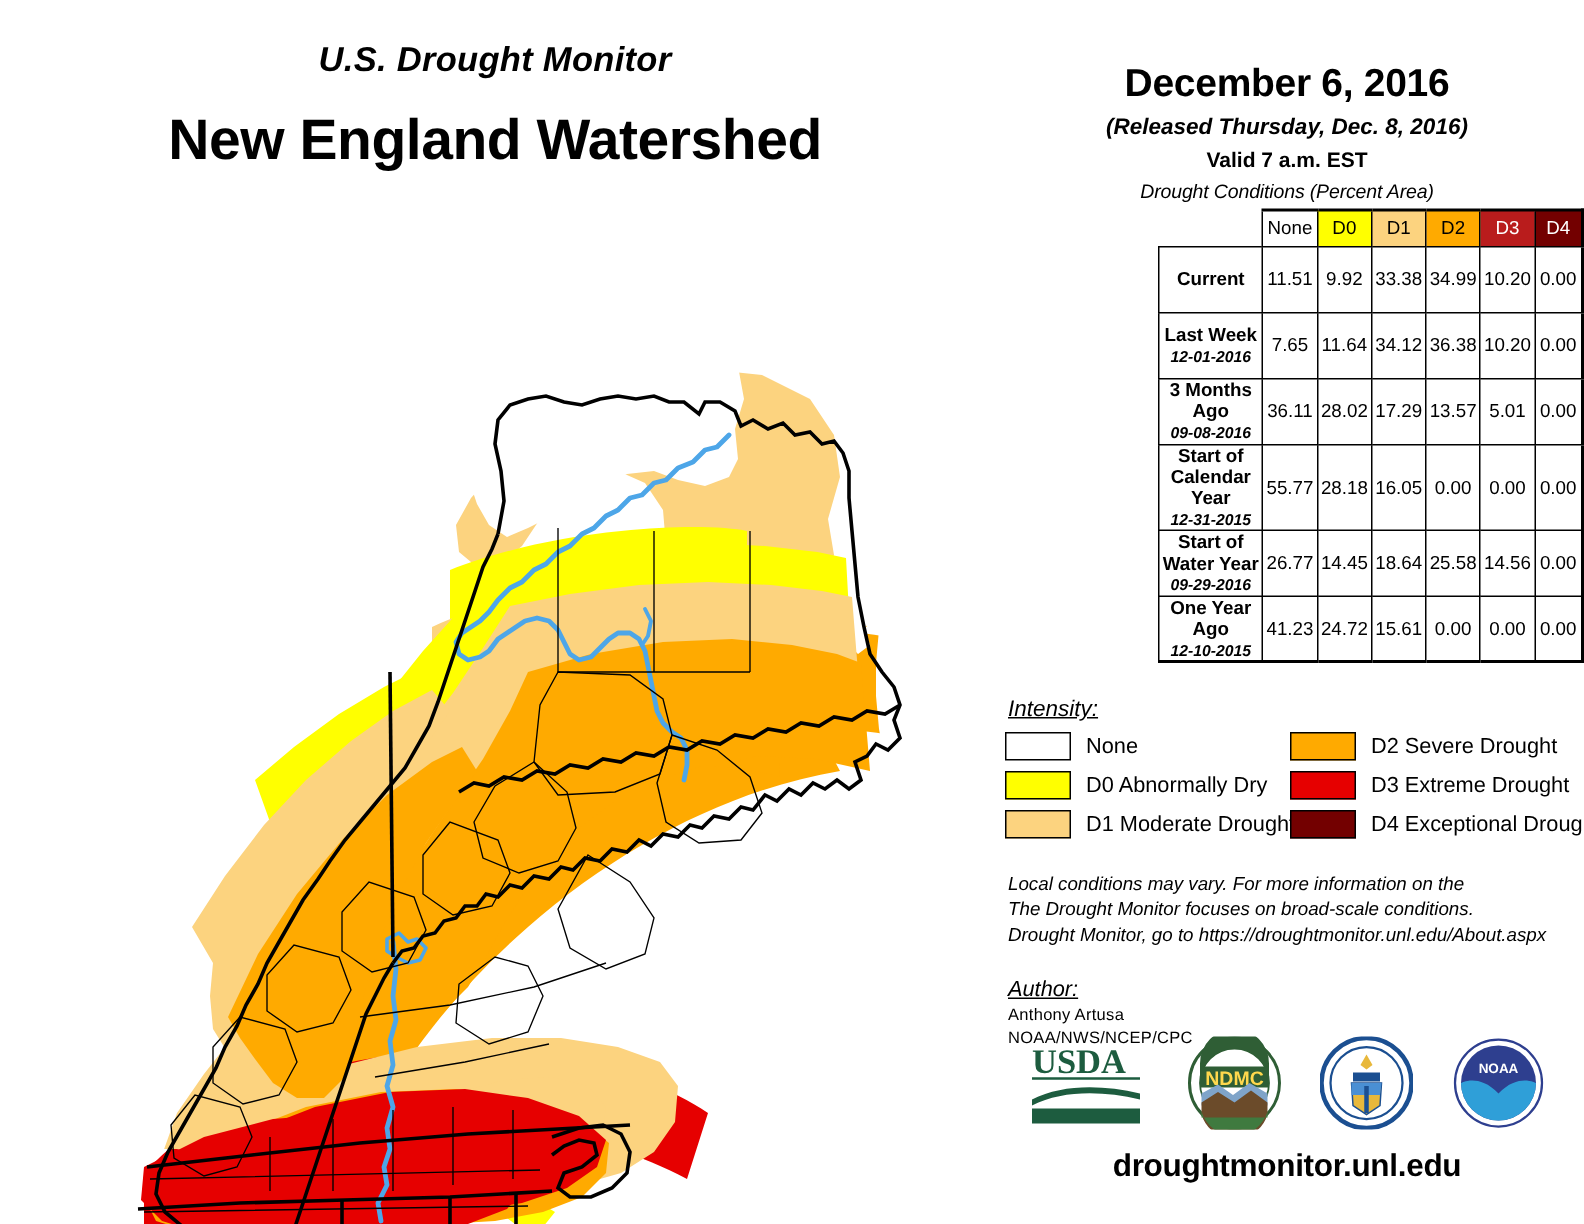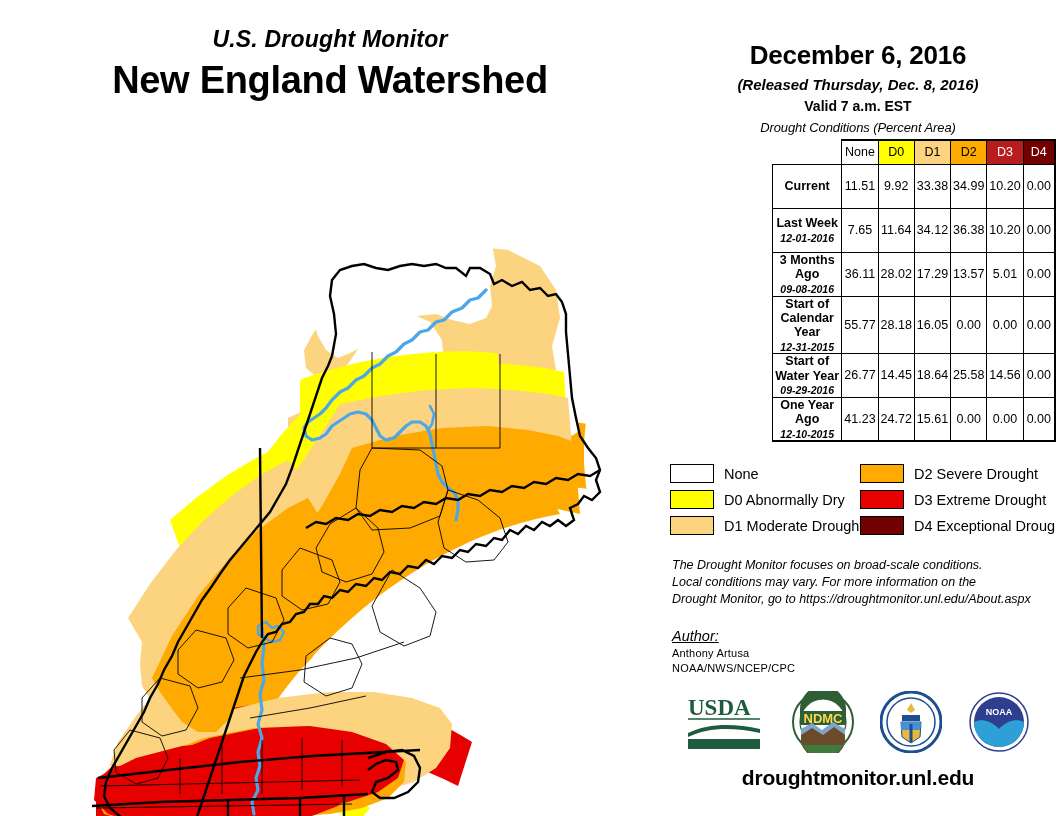--- a/index.html
+++ b/index.html
@@ -4,21 +4,21 @@
 <style>
   html,body{margin:0;padding:0;background:#fff;}
   body{width:1056px;height:816px;overflow:hidden;
        font-family:"Liberation Sans","DejaVu Sans",sans-serif;color:#000;}
   .page{position:relative;width:1056px;height:816px;background:#fff;}
 
   
   .left{position:absolute;left:0;top:0;width:660px;height:816px;}
   .hdr{text-align:center;padding-top:26px;}
   .hdr .sup{font-size:23px;font-weight:bold;font-style:italic;letter-spacing:.2px;}
-  .hdr .main{font-size:38px;font-weight:bold;margin-top:6px;letter-spacing:-.3px;}
+  .hdr .main{font-size:38px;font-weight:bold;margin-top:20px;letter-spacing:-.3px;}
 
   .mapwrap{position:absolute;left:0;top:118px;width:660px;height:698px;}
   .mapwrap svg{display:block;}
 
   
   .right{position:absolute;left:660px;top:0;width:396px;height:816px;}
   .dateblock{text-align:center;padding-top:40px;}
   .dateblock .d1{font-size:26px;font-weight:bold;letter-spacing:-.2px;}
   .dateblock .d2{font-size:15px;font-weight:bold;font-style:italic;margin-top:5px;}
   .dateblock .d3{font-size:14px;font-weight:bold;margin-top:5px;}
@@ -446,20 +446,21 @@
             <td class="valcell">24.72</td>
             <td class="valcell">15.61</td>
             <td class="valcell">0.00</td>
             <td class="valcell">0.00</td>
             <td class="valcell">0.00</td>
           </tr>
         </tbody>
     </table>
 
     <div class="legend">
+      <div class="ttl">Intensity:</div>
       <div id="legend-rows">
           <div class="legrow">
             <div class="legcol">
               <span class="sw" style="background:#ffffff"></span>
               <span class="swlab">None</span>
             </div>
             <div class="legcol">
               <span class="sw" style="background:#ffaa00"></span>
               <span class="swlab">D2 Severe Drought</span>
             </div>
@@ -481,22 +482,22 @@
             </div>
             <div class="legcol">
               <span class="sw" style="background:#730000"></span>
               <span class="swlab">D4 Exceptional Drought</span>
             </div>
           </div>
         </div>
     </div>
 
     <div class="note">
+      <div>Local conditions may vary. For more information on the</div>
       <div>The Drought Monitor focuses on broad-scale conditions.</div>
-      <div>Local conditions may vary. For more information on the</div>
       <div>Drought Monitor, go to https://droughtmonitor.unl.edu/About.aspx</div>
     </div>
 
     <div class="author">
       <div class="at">Author:</div>
       <div class="an">Anthony Artusa</div>
       <div class="an">NOAA/NWS/NCEP/CPC</div>
     </div>
 
     <div class="logos">

